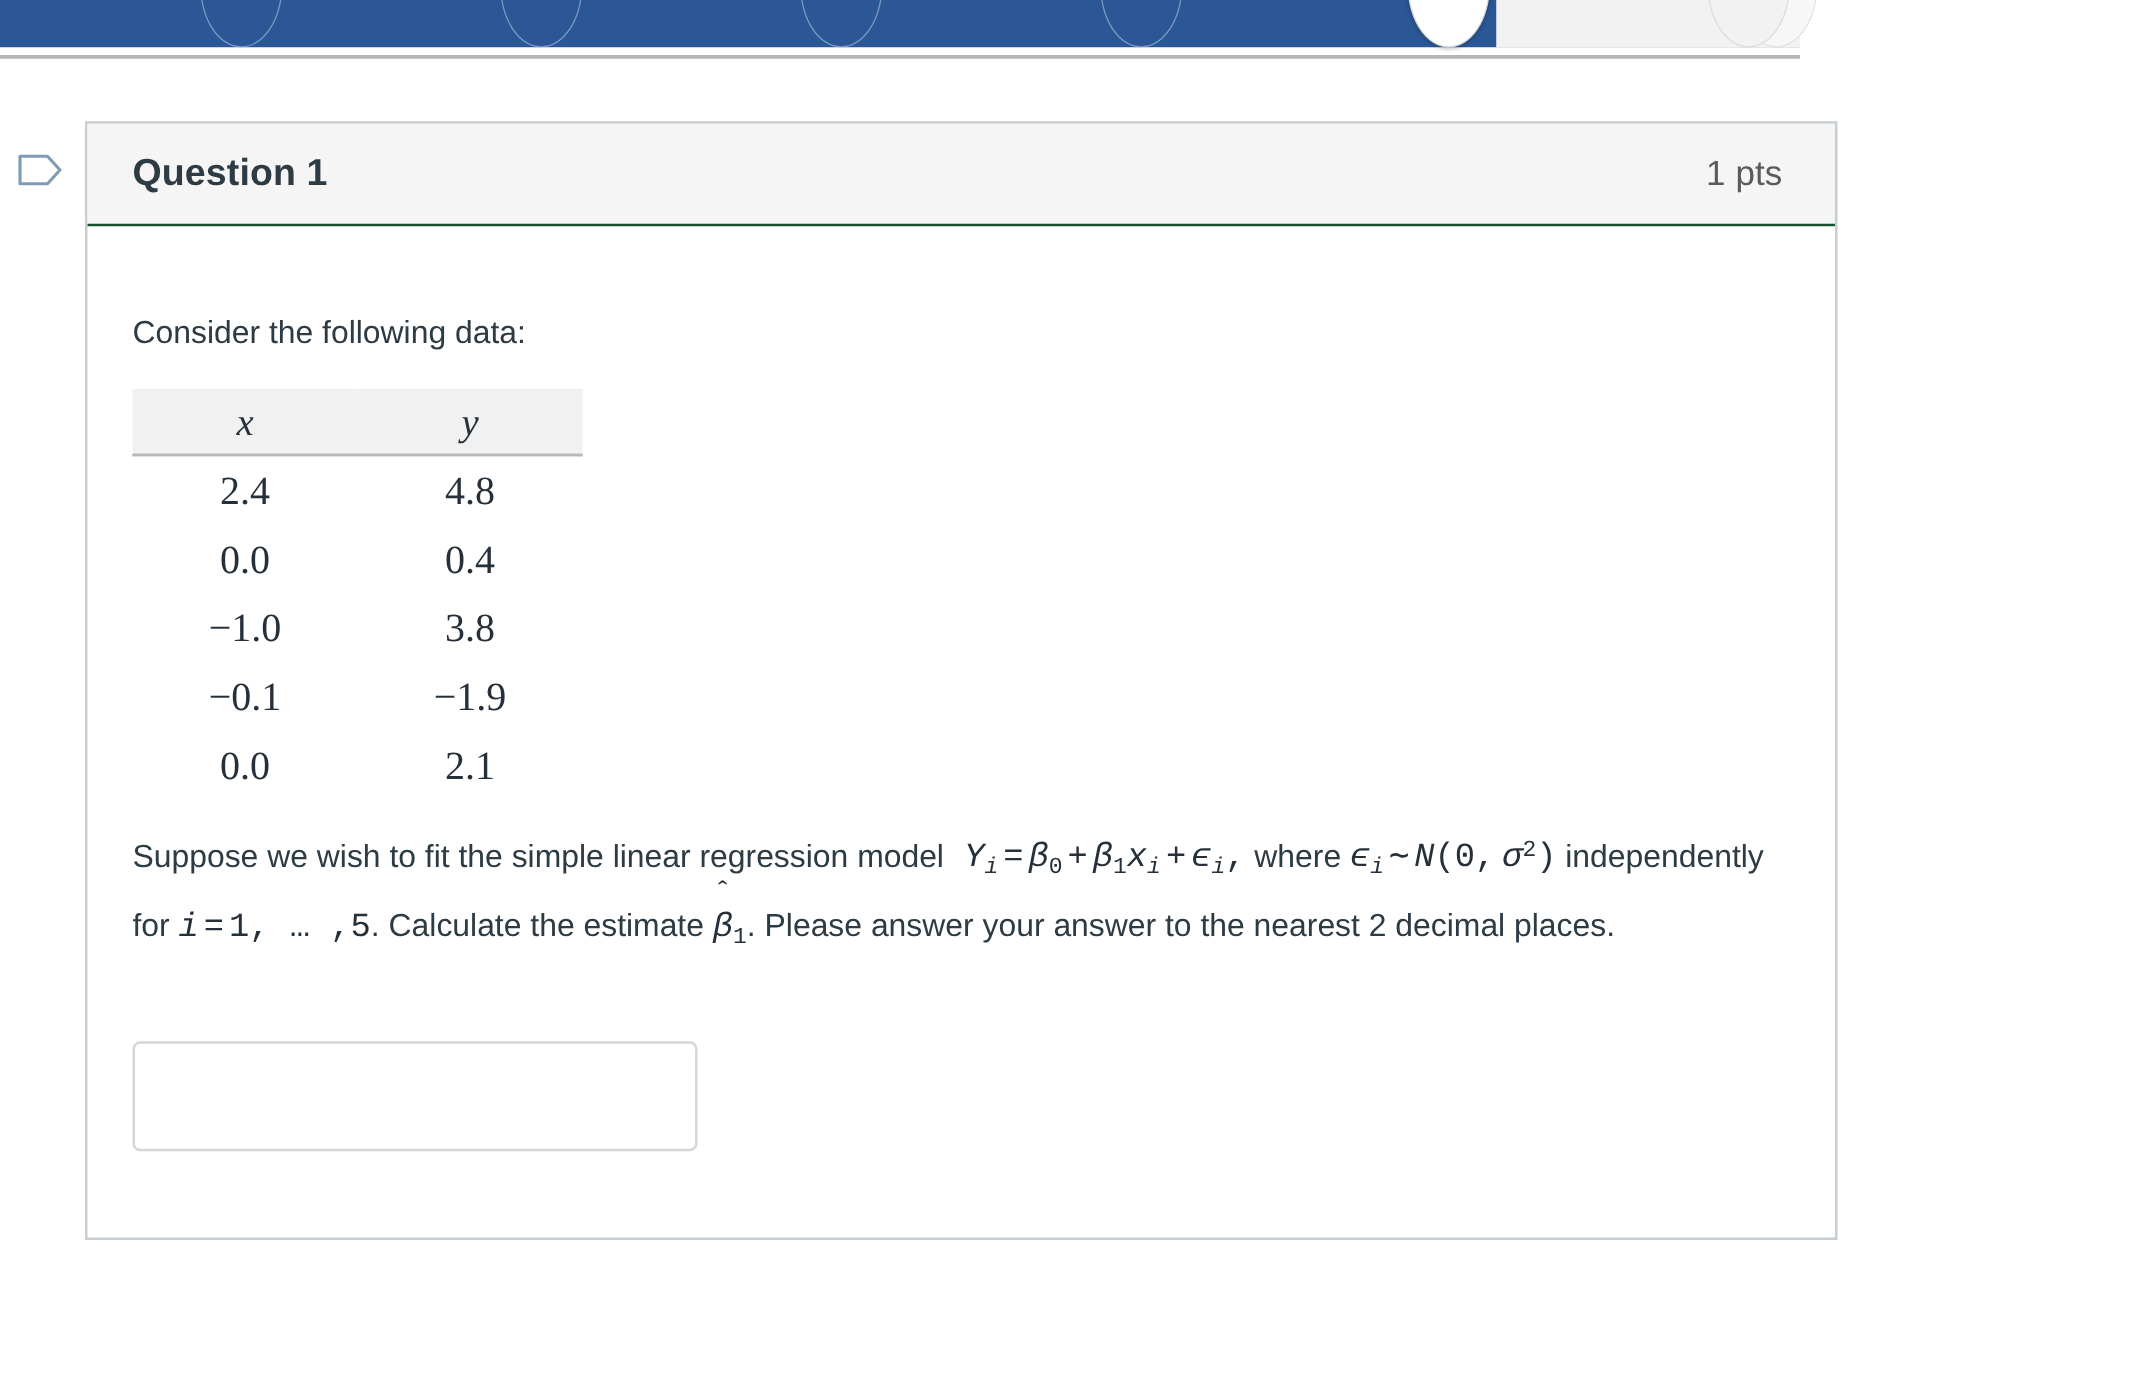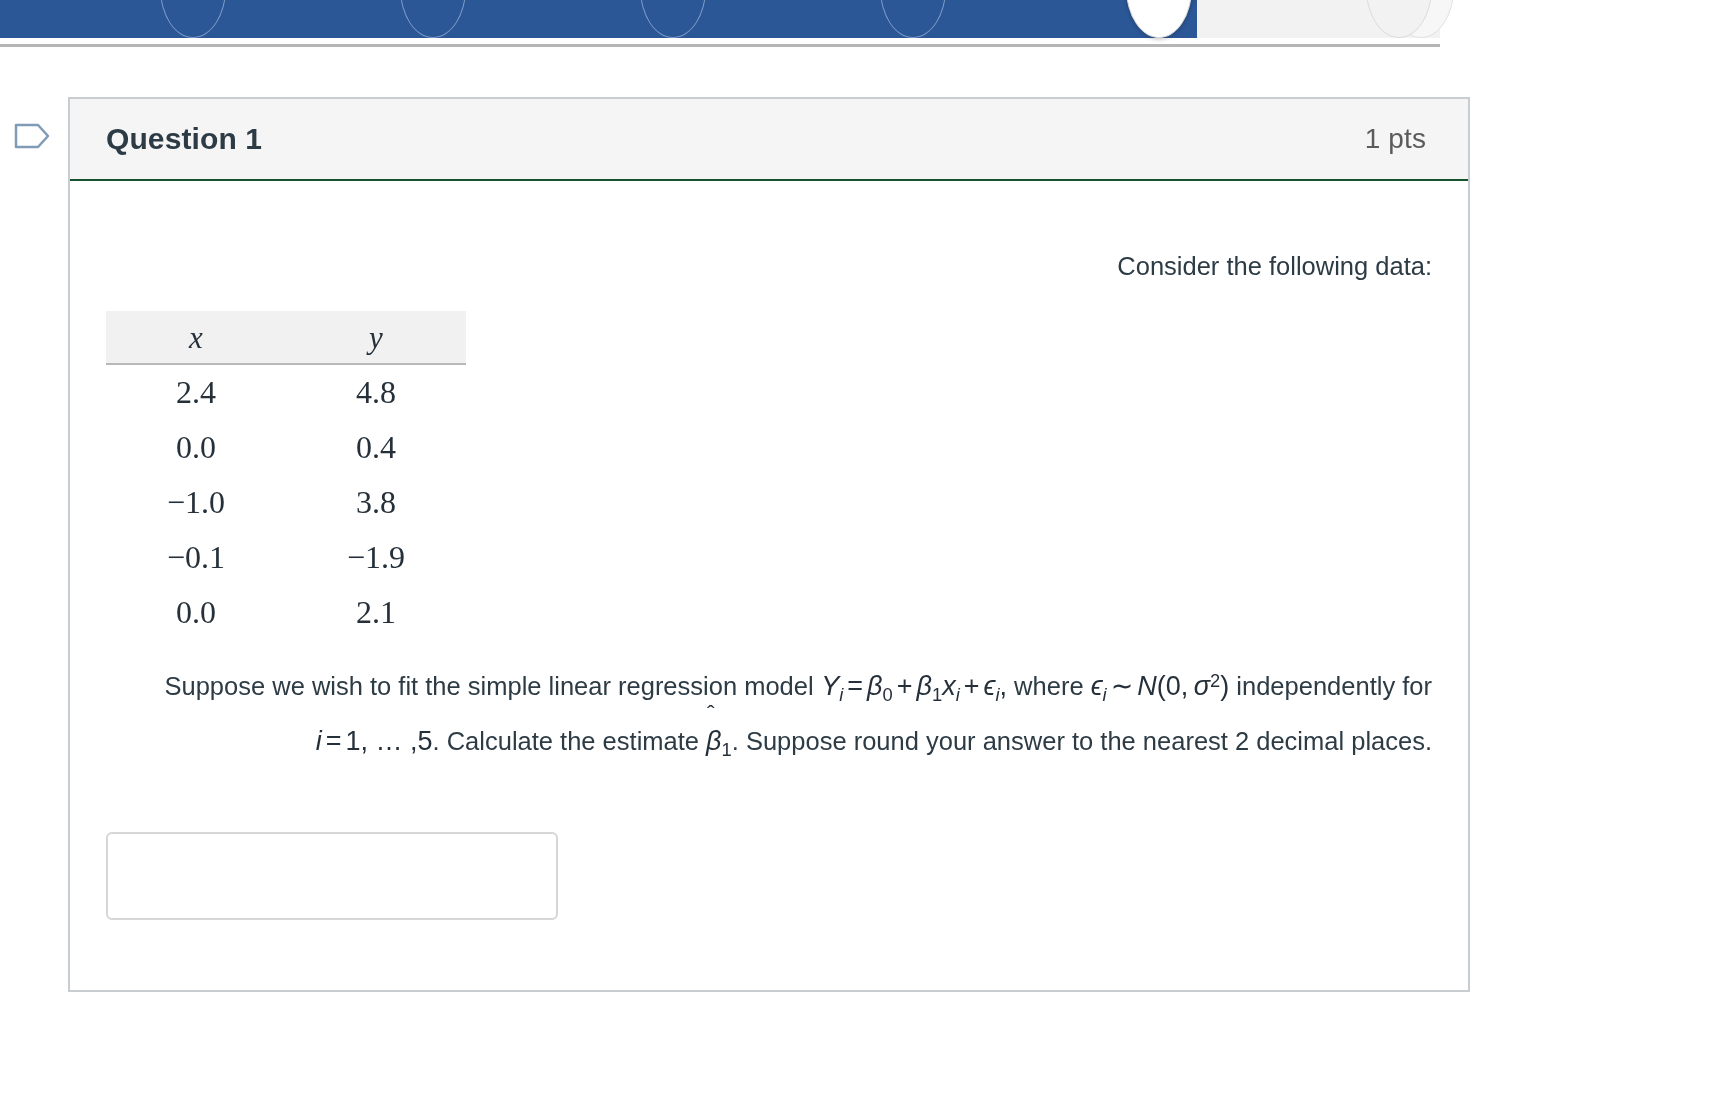--- a/index.html
+++ b/index.html
@@ -131,21 +131,20 @@
   .qbody {
     padding: 62px 36px 0 36px;
     box-sizing: border-box;
   }
 
   .prose {
     font-size: 25.5px;
     line-height: 46px;
     color: #2d3b45;
     font-family: "Liberation Sans", sans-serif;
-    text-align: right;
   }
 
   .intro { margin: 0 0 22px 0; }
 
   
   table.datatable {
     border-collapse: collapse;
     margin: 0 0 0 0;
     font-family: "Liberation Serif", serif;
   }
@@ -168,21 +167,21 @@
     font-size: 32px;
     color: #26303a;
     text-align: center;
     padding: 9px 0 9px 0;
     width: 180px;
     white-space: nowrap;
   }
 
   
   .mth {
-    font-family: Liberation Sans, sans-serif;
+    font-family: Liberation Mono, monospace;
     font-style: italic;
     font-size: 27px;
     color: #26303a;
     white-space: nowrap;
   }
   .mth .op { font-style: normal; padding: 0 4px; }
   .mth .num { font-style: normal; }
   .sub {
     font-size: 0.68em;
     vertical-align: -0.30em;
@@ -301,21 +300,21 @@
             <td>0.0</td>
             <td>2.1</td>
           </tr>
         </tbody>
       </table>
 
       <p class="prose para2"><span>Suppose we wish to fit the simple linear regression model</span><span class="mth">&nbsp;<span>Y</span><span class="sub">i</span><span class="op">=</span><span>β</span><span class="sub num">0</span><span class="op">+</span><span>β</span><span class="sub num">1</span><span>x</span><span class="sub">i</span><span class="op">+</span><span>ϵ</span><span class="sub">i</span><span class="num">,</span></span>&nbsp;<span>where</span>
         <span class="mth"><span>ϵ</span><span class="sub">i</span><span class="op">∼</span><span>N</span><span class="num">(</span><span class="num">0</span><span class="num">,</span> <span>σ</span><span class="sub up">2</span><span class="num">)</span></span>
         <span>independently for</span>
         <span class="mth"><span>i</span><span class="op">=</span><span class="num">1</span><span class="num">, … ,</span><span class="num">5</span></span><span>. Calculate the estimate</span>
-        <span class="mth"><span class="hatwrap"><span class="hat">ˆ</span><span>β</span></span><span class="sub num">1</span></span><span>. Suppose round your</span>
+        <span class="mth"><span class="hatwrap"><span class="hat">ˆ</span><span>β</span></span><span class="sub num">1</span></span><span>. Please answer your</span>
         <span>answer to the nearest 2 decimal places.</span>
       </p>
 
       <div class="answer-row">
         <input class="answer-input" type="text" placeholder="" style="">
       </div>
 
     </div>
   </div>
 </div>

